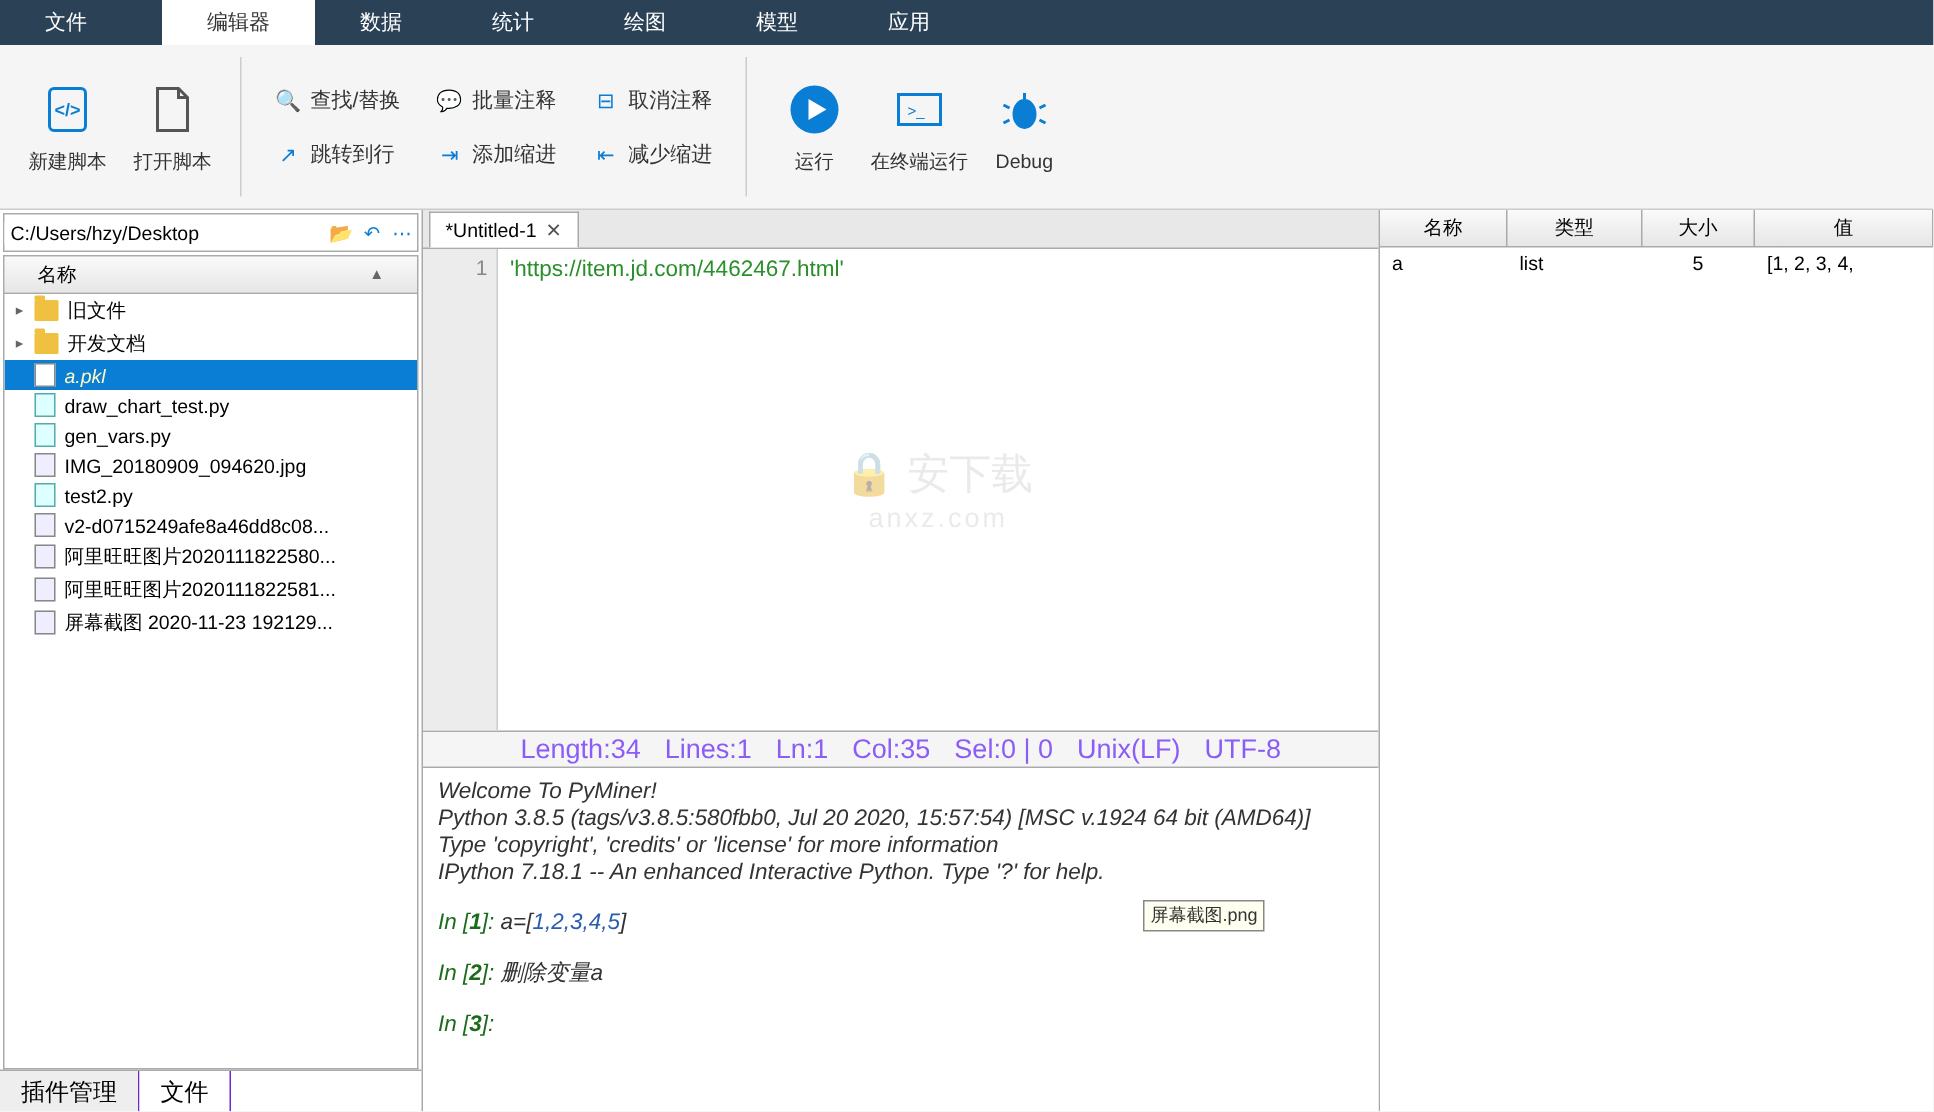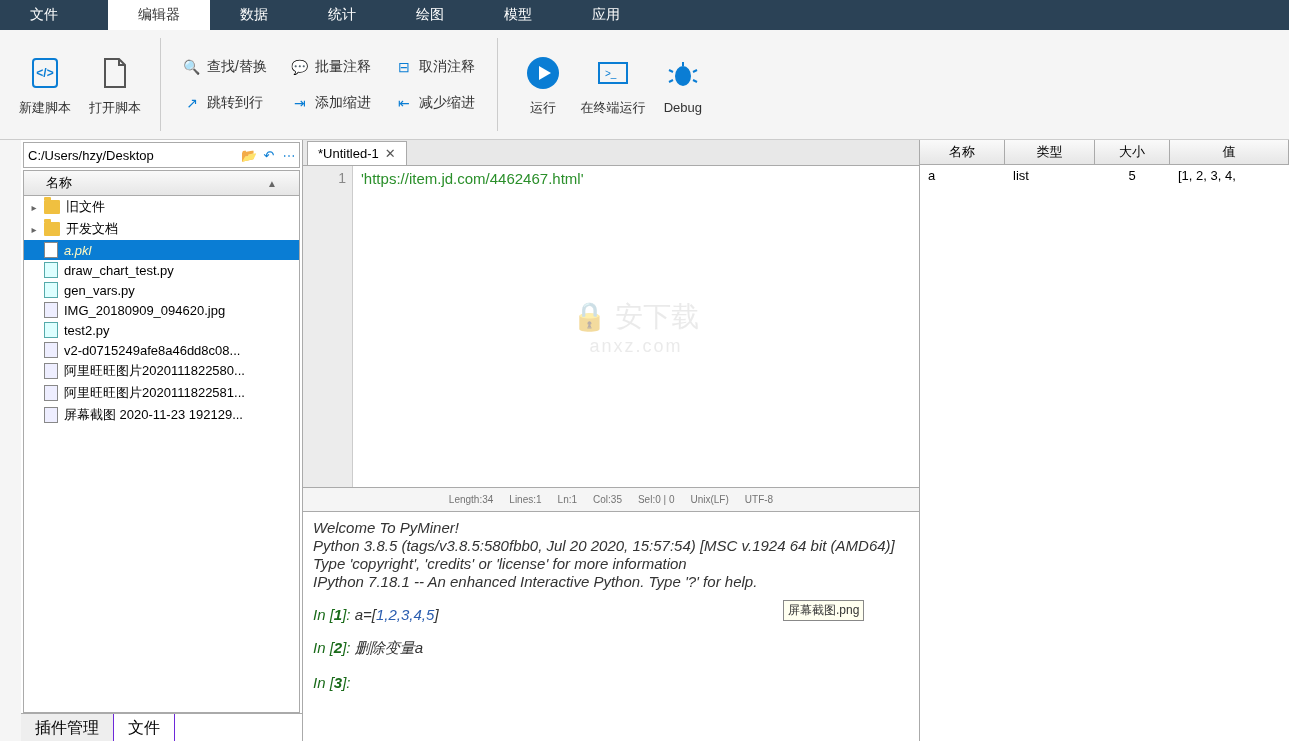--- a/index.html
+++ b/index.html
@@ -14,21 +14,21 @@
 .ribbon { background: #f5f5f5; height: 110px; display: flex; border-bottom: 1px solid #ccc; padding: 8px 0; }
 .ribbon-group { display: flex; align-items: center; padding: 0 10px; border-right: 1px solid #ccc; }
 .ribbon-group:last-child { border-right: none; }
 .big-btn { display: flex; flex-direction: column; align-items: center; justify-content: center; width: 70px; height: 90px; cursor: pointer; font-size: 13px; color: #333; }
 .big-btn .ic { width: 40px; height: 40px; margin-bottom: 6px; display: flex; align-items: center; justify-content: center; }
 .small-btns { display: flex; flex-direction: column; gap: 18px; padding: 8px 12px; }
 .small-btn { display: flex; align-items: center; gap: 6px; font-size: 14px; color: #333; cursor: pointer; }
 .small-btn .ic { width: 18px; height: 18px; display: flex; align-items: center; justify-content: center; color: #0a7dd4; }
 
 
-.main { flex: 1; display: flex; overflow: hidden; padding-left: 21px; }
+.main { flex: 1; display: flex; overflow: hidden; }
 
 
 .left-panel { width: 282px; display: flex; flex-direction: column; border-right: 1px solid #aaa; background: #fff; }
 .path-bar { height: 26px; display: flex; align-items: center; border: 1px solid #aaa; margin: 2px; }
 .path-bar input { flex: 1; border: none; padding: 0 4px; font-size: 13px; outline: none; }
 .path-bar .p-ic { width: 20px; text-align: center; color: #0a7dd4; cursor: pointer; font-size: 13px; }
 .file-header { background: linear-gradient(#fafafa,#e6e6e6); border: 1px solid #aaa; margin: 0 2px; padding: 3px 22px; font-size: 13px; display:flex; justify-content:space-between; align-items:center;}
 .file-list { flex: 1; overflow: hidden; margin: 0 2px; border-left:1px solid #aaa; border-right:1px solid #aaa; border-bottom:1px solid #aaa;}
 .file-item { display: flex; align-items: center; padding: 2px 4px; font-size: 13px; cursor: pointer; gap: 4px;}
 .file-item .tw { width: 12px; text-align:center; color:#666; font-size:10px;}
@@ -45,21 +45,21 @@
 
 .center-panel { flex: 1; display: flex; flex-direction: column; background:#fff; }
 .editor-tabs { height: 26px; background: #e8e8e8; display: flex; align-items: center; border-bottom: 1px solid #aaa; }
 .editor-tab { display: flex; align-items: center; gap: 6px; padding: 4px 10px; background: #fff; border: 1px solid #aaa; border-bottom: none; font-size: 13px; margin-left:4px;}
 .editor-tab .x { cursor: pointer; color:#555;}
 .editor-area { flex: 1; display: flex; overflow: hidden; position:relative; }
 .gutter { width: 50px; background: #ececec; text-align: right; padding: 4px 6px 0 0; color: #888; font-size: 14px; border-right:1px solid #ccc;}
 .code-area { flex: 1; padding: 4px 8px; font-family: Consolas, monospace; font-size: 15px; color: #2a8f2a; position:relative;}
 .watermark { position:absolute; top:50%; left:50%; transform:translate(-50%,-50%); color:#ccc; font-size:28px; text-align:center; opacity:0.4; pointer-events:none;}
 .watermark .sub{font-size:18px; letter-spacing:2px;}
-.status-bar { height: 24px; border-top: 1px solid #aaa; display: flex; align-items: center; justify-content: center; gap: 16px; font-size: 10px; color: #737373; background:#f5f5f5;}
+.status-bar { height: 24px; border-top: 1px solid #aaa; display: flex; align-items: center; justify-content: center; gap: 16px; font-size: 18px; color: #8b5cf6; background:#f5f5f5;}
 .console { height: 230px; border-top: 1px solid #aaa; padding: 6px 10px; font-size: 15px; color: #333; overflow: hidden; background:#fff; position:relative;}
 .console .line { margin: 1px 0; font-style: italic; }
 .console .in-label { color: #1a6b1a; }
 .console .in-bold { font-weight: bold; color:#1a6b1a;}
 .console .num { color: #2a5db0; }
 .tooltip-box { position:absolute; background:#fffff0; border:1px solid #888; padding:1px 4px; font-size:12px; top:88px; left:480px;}
 
 
 .right-panel { width: 370px; background: #fff; border-left: 1px solid #aaa; display: flex; flex-direction: column; }
 .var-header { display: flex; background: linear-gradient(#fafafa,#e6e6e6); border-bottom: 1px solid #aaa; }

